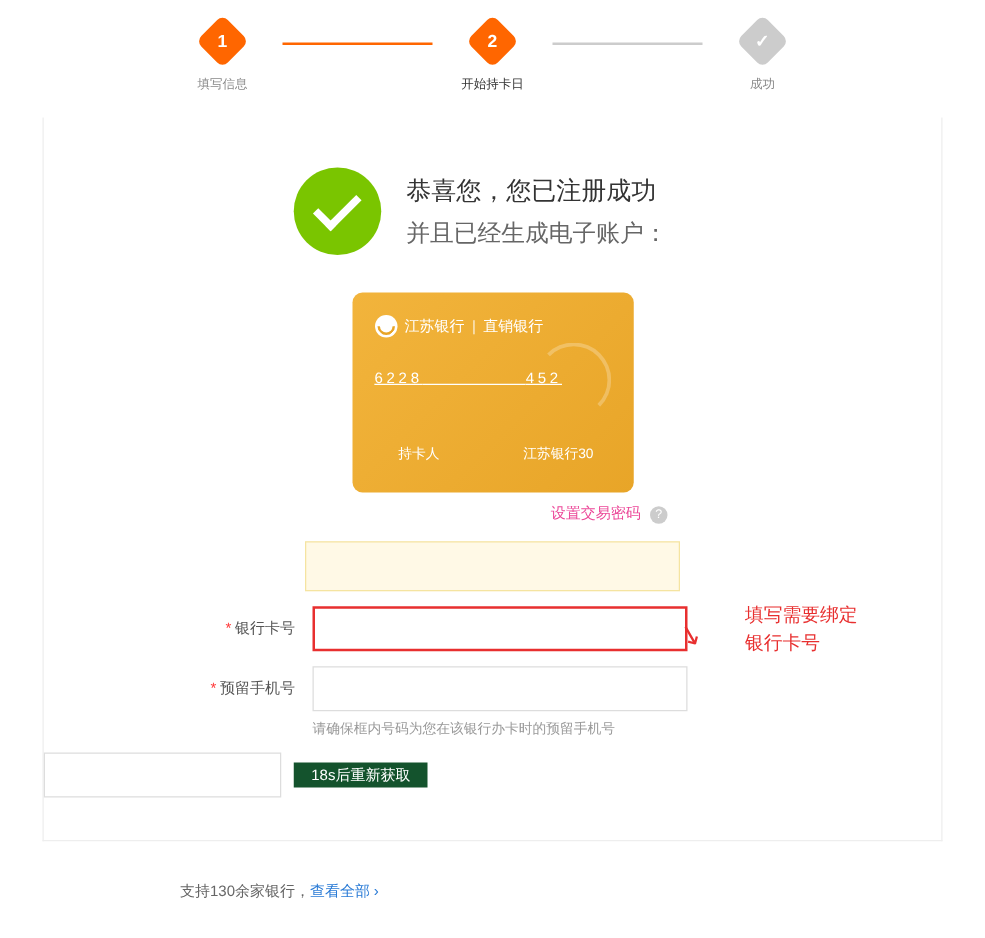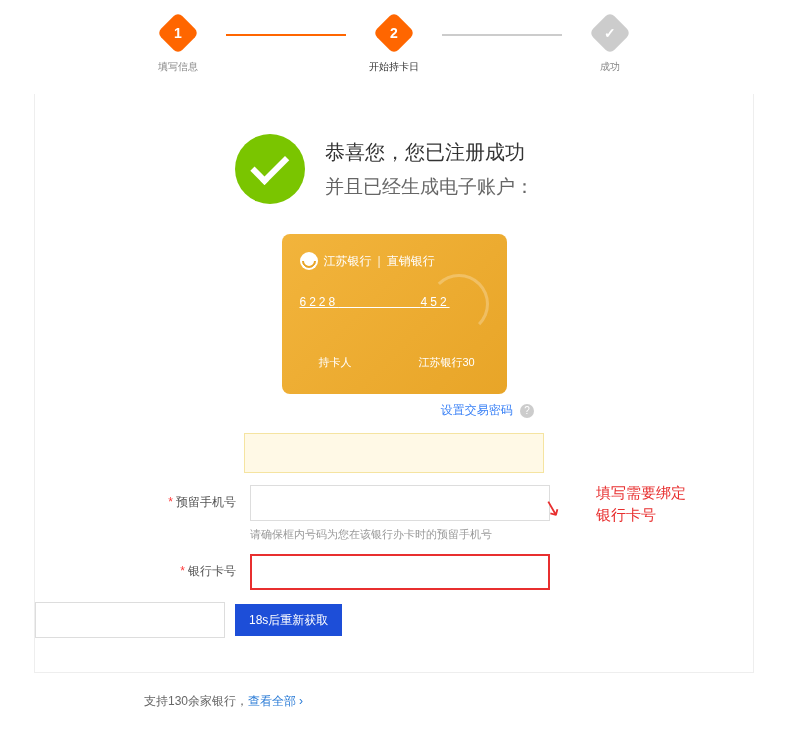--- a/index.html
+++ b/index.html
@@ -31,41 +31,41 @@
     .bank-card .brand { display: flex; align-items: center; font-size: 12px; }
     .bank-card .brand-icon { width: 18px; height: 18px; border-radius: 50%; background: #fff; margin-right: 6px; display: inline-block; position: relative; }
     .bank-card .brand-icon::after { content: ""; position: absolute; width: 10px; height: 10px; border: 2px solid #e8a528; border-radius: 50%; border-top-color: transparent; border-left-color: transparent; top: 2px; left: 2px; transform: rotate(45deg);}
     .bank-card .brand-sep { margin: 0 6px; opacity: .8; }
     .bank-card .card-num { margin-top: 25px; font-size: 12px; letter-spacing: 3px; text-decoration: underline; }
     .bank-card .card-meta { position: absolute; bottom: 24px; left: 18px; right: 18px; font-size: 11px; display: flex; margin-left: 19px; }
     .bank-card .card-meta .holder { width: 100px; }
     .bank-card .swirl { position: absolute; right: 18px; top: 40px; width: 60px; height: 60px; border: 3px solid rgba(255,255,255,.25); border-radius: 50%; border-bottom-color: transparent; border-left-color: transparent; }
 
     .set-pwd-row { width: 280px; margin: 0 auto; text-align: right; font-size: 12px; }
-    .set-pwd-row a { color: #3b82f6; text-decoration: none; }
+    .set-pwd-row a { color: #ec4899; text-decoration: none; }
     .help-icon { display: inline-block; width: 14px; height: 14px; border-radius: 50%; background: #ccc; color: #fff; font-size: 10px; line-height: 14px; text-align: center; margin-left: 4px; }
 
     
     .notice-box { width: 300px; height: 40px; margin: 14px auto 12px; background: #fff9e6; border: 1px solid #f5e4a1; }
     .form-row { display: flex; align-items: flex-start; margin: 12px 0 4px; }
     .form-label { width: 215px; text-align: right; padding-right: 14px; padding-top: 9px; font-size: 12px; color: #555; }
     .form-label .req { color: #ff3a3a; margin-right: 3px; }
     .form-input-wrap { width: 320px; }
     .form-input { width: 300px; height: 36px; border: 1px solid #ddd; padding: 0 10px; font-size: 13px; outline: none; }
     .form-input.highlight { border: 2px solid #e82f2f; }
     .hint { font-size: 11px; color: #999; margin-top: 6px; }
     .sms-row { display: flex; align-items: center; }
     .sms-input { width: 190px; height: 36px; border: 1px solid #ddd; padding: 0 10px; font-size: 13px; outline: none; margin-right: 10px; }
-    .sms-btn { height: 32px; padding: 0 14px; background: #1d4ed8; color: #fff; border: none; font-size: 12px; cursor: pointer; }
+    .sms-btn { height: 20px; padding: 0 14px; background: #14532d; color: #fff; border: none; font-size: 12px; cursor: pointer; }
 
     
     .annotation { position: absolute; color: #e82f2f; font-size: 15px; line-height: 22px; }
     .arrow { position: absolute; color: #e82f2f; font-size: 22px; transform: rotate(15deg); }
 
-    .support-row { width: 720px; margin: 20px auto 0; padding-left: 110px; font-size: 12px; color: #666; }
+    .support-row { width: 720px; margin: 32px auto 0; padding-left: 110px; font-size: 12px; color: #666; }
     .support-row a { color: #2a7bd6; text-decoration: none; }
     .chev { color: #2a7bd6; margin-left: 3px; }
 
     .wrap { position: relative; }
   </style>
 </head>
 <body>
 
 <div class="container wrap">
 
@@ -122,31 +122,31 @@
     </div>
 
     <div class="set-pwd-row">
       <a href="#">设置交易密码</a>
       <span class="help-icon">?</span>
     </div>
 
     <div class="notice-box"></div>
 
     <div class="form-row">
+      <div class="form-label"><span class="req">*</span><span>银行卡号</span></div>
+      <div class="form-input-wrap">
+        <input type="text" class="form-input highlight" style="">
+      </div>
+    </div>
+
+    <div class="form-row">
       <div class="form-label"><span class="req">*</span><span>预留手机号</span></div>
       <div class="form-input-wrap">
         <input type="text" class="form-input" style="">
         <div class="hint">请确保框内号码为您在该银行办卡时的预留手机号</div>
-      </div>
-    </div>
-
-    <div class="form-row">
-      <div class="form-label"><span class="req">*</span><span>银行卡号</span></div>
-      <div class="form-input-wrap">
-        <input type="text" class="form-input highlight" style="">
       </div>
     </div>
 
     <div class="form-row">
       <div class="form-input-wrap sms-row">
         <input type="text" class="sms-input" style="">
         <button class="sms-btn">18s后重新获取</button>
       </div>
     </div>
 

